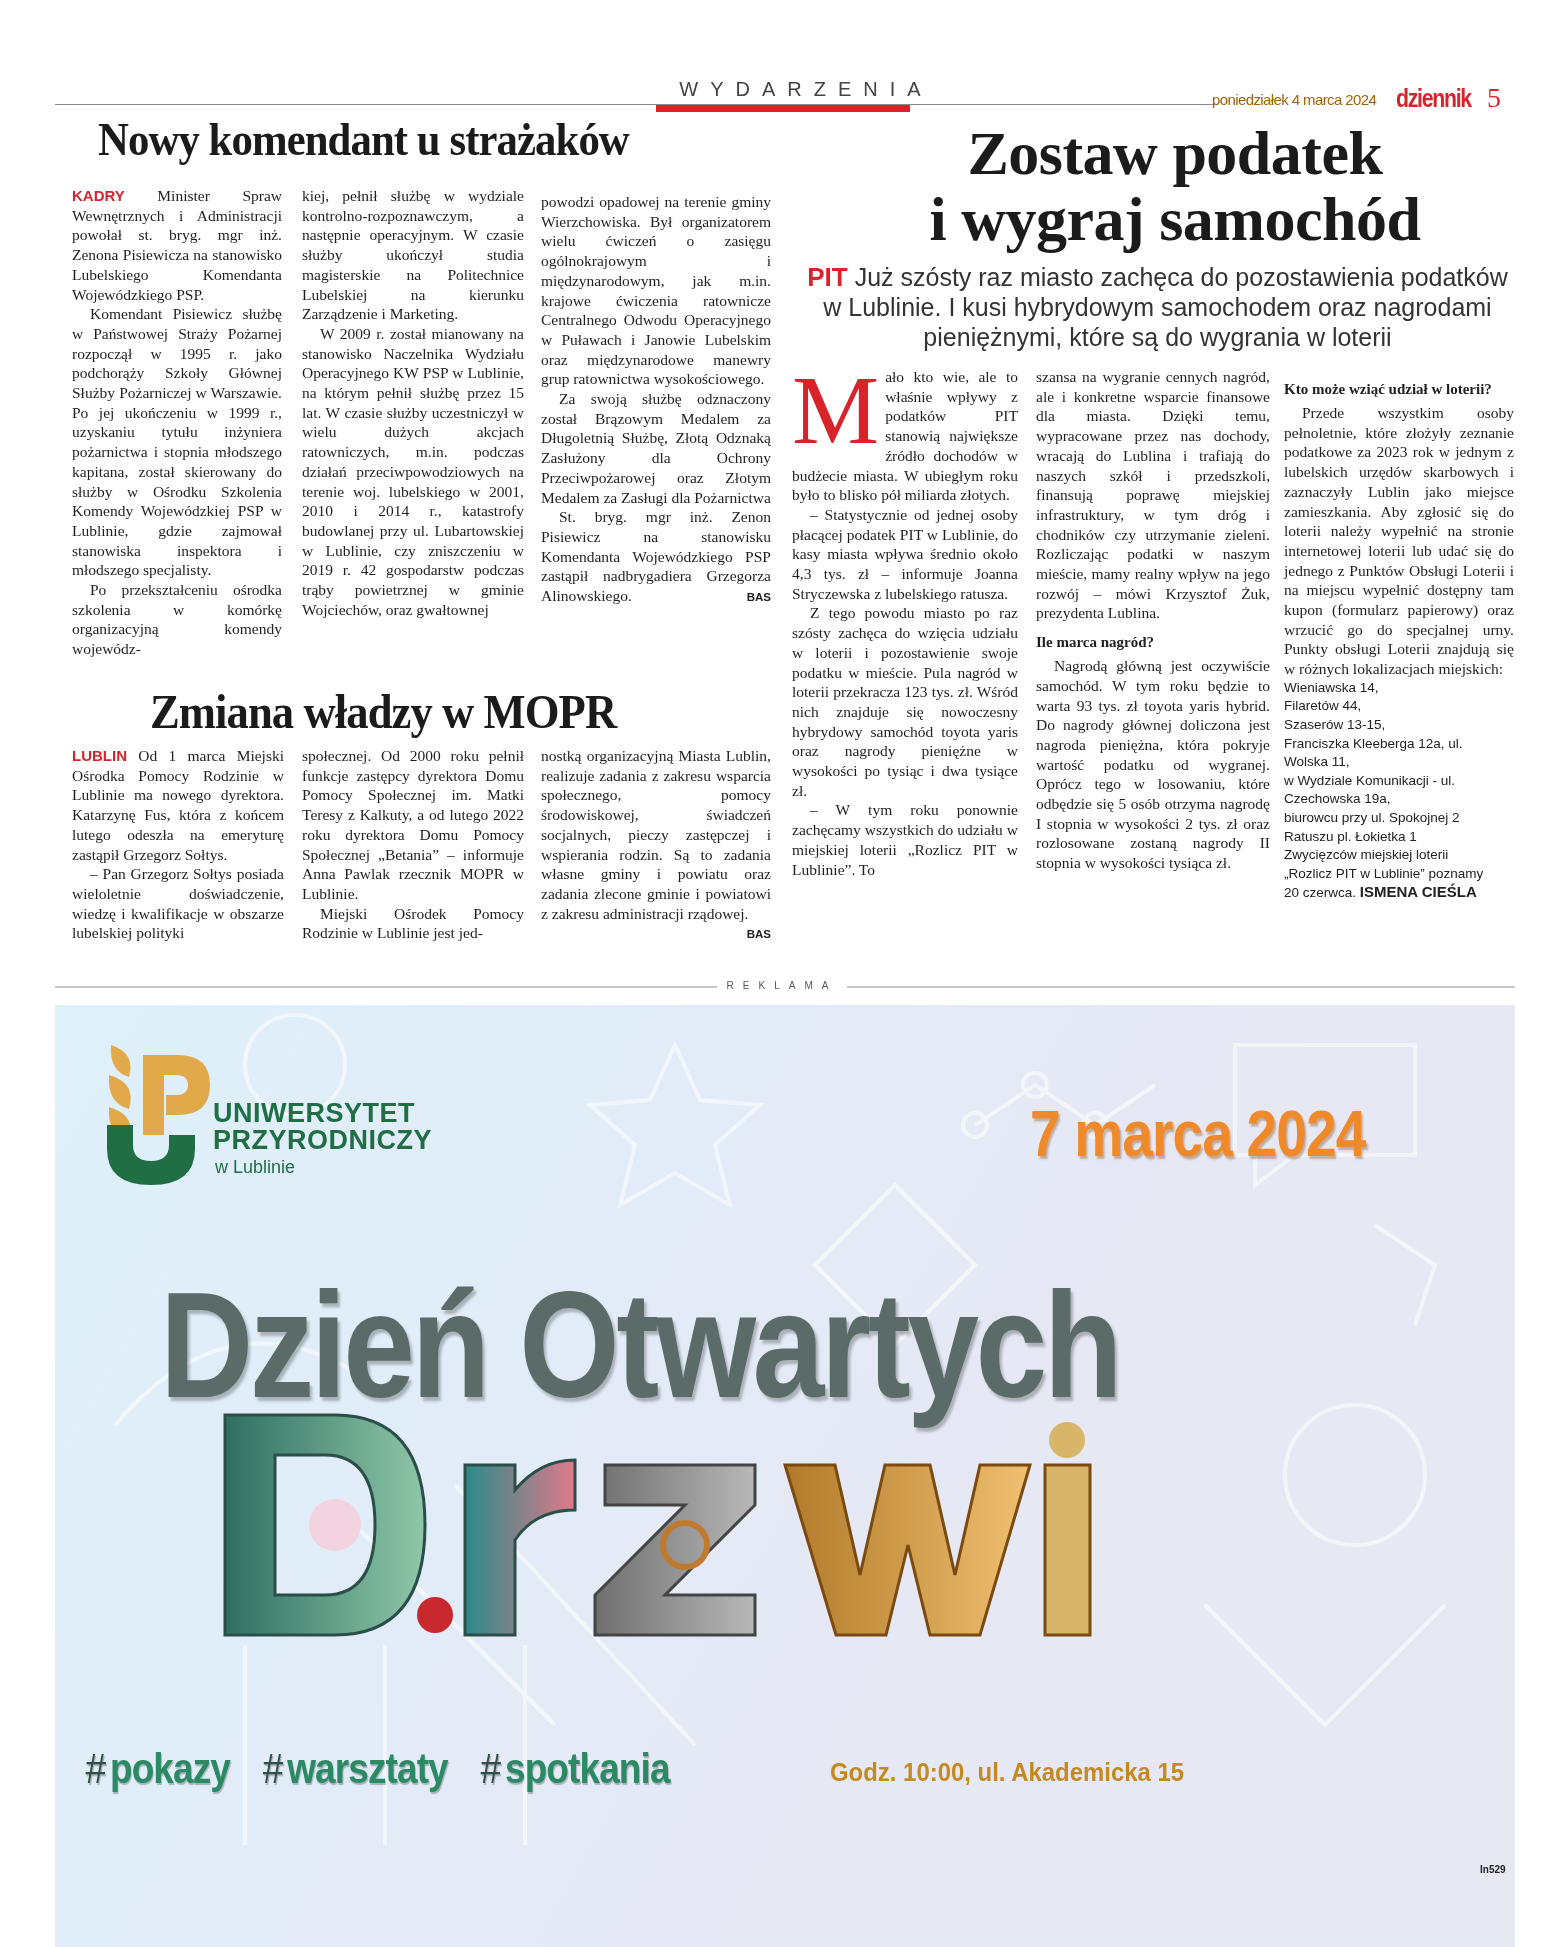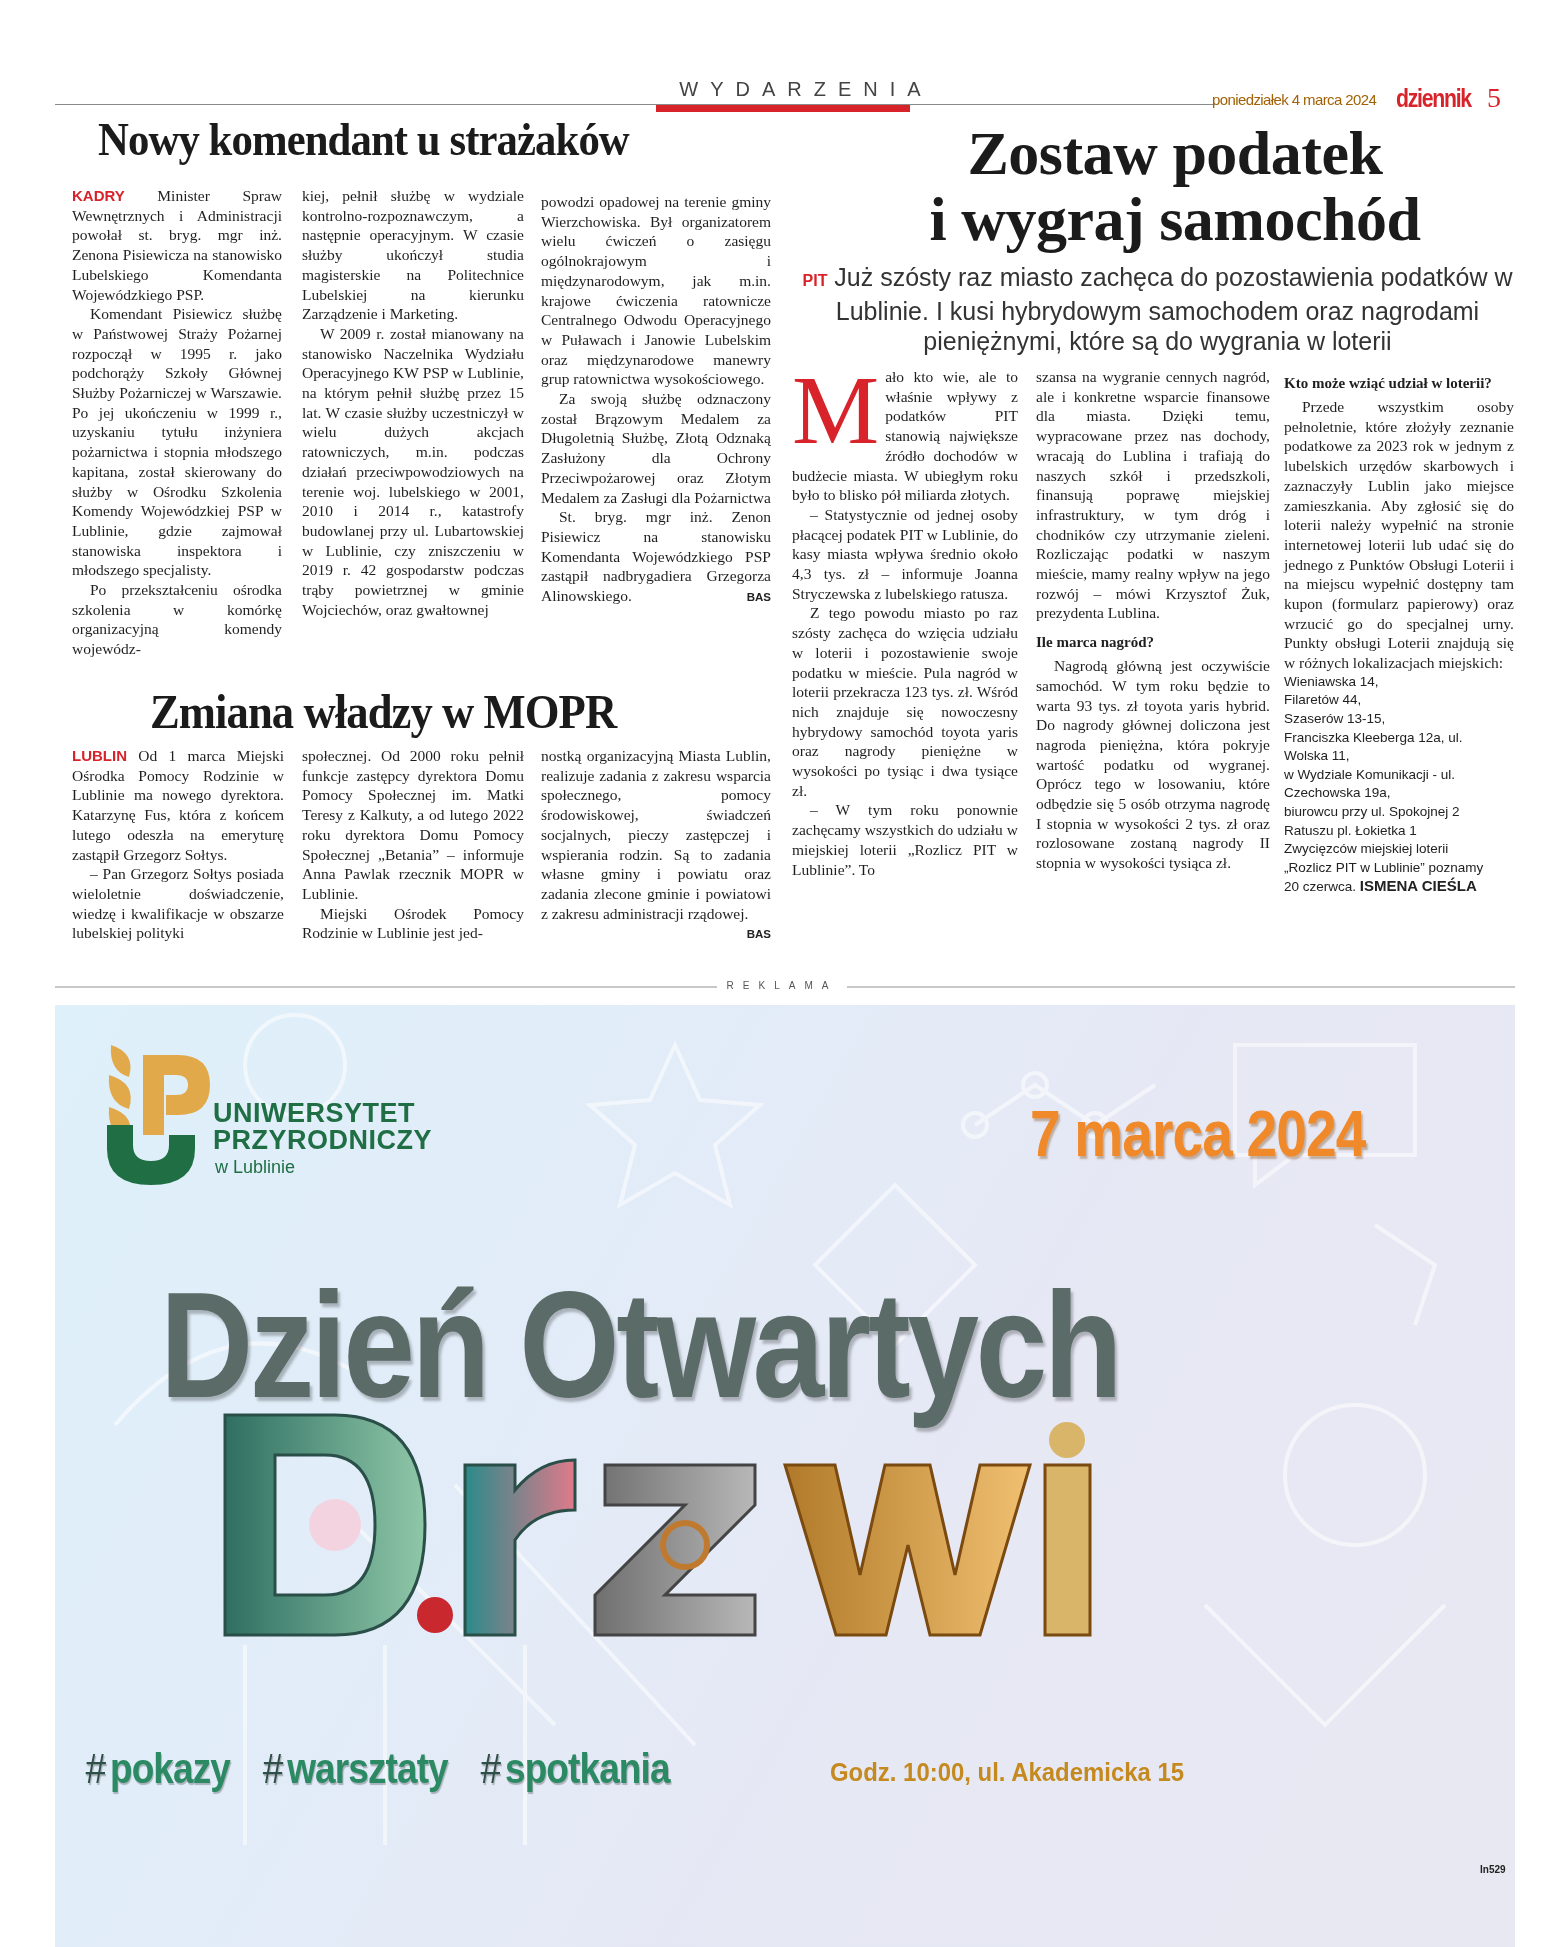--- a/index.html
+++ b/index.html
@@ -27,21 +27,21 @@
 
   
   .col { position: absolute; font-size: 15.5px; line-height: 19.7px; text-align: justify; hyphens: manual; color: #1f1f1f; }
   .col p { text-indent: 18px; }
   .col p.noindent { text-indent: 0; }
   .kicker { font-family: "Liberation Sans", sans-serif; font-weight: 700; color: #d9232b; font-size: 15px; }
   .sig { font-family: "Liberation Sans", sans-serif; font-weight: 700; font-size: 11.5px; color: #222; float: right; margin-top: 2px; }
   .subhead { font-family: "Liberation Serif", serif; font-weight: 700; font-size: 15px; line-height: 19px; margin: 10px 0 4px 0; }
   .lead { position: absolute; left: 795px; top: 262px; width: 725px; text-align: center; font-family: "Liberation Sans", sans-serif;
     font-size: 25px; line-height: 30px; color: #333; font-weight: 300; }
-  .lead .kicker { font-size: 16px; }
+  .lead .kicker { font-size: 26px; }
   .dropcap { float: left; font-family: "Liberation Serif", serif; font-size: 98px; line-height: 74px; color: #d9232b;
     margin: 6px 6px 0 0; height: 80px; }
   .addr { font-family: "Liberation Sans", sans-serif; font-size: 13.5px; line-height: 18.6px; text-align: left; color: #222; }
   .addr .sig { float: none; font-size: 15px; }
 
   
   .ad-rule { position: absolute; top: 986px; height: 2px; background: #c8c8c8; }
   .ad-label { position: absolute; left: 717px; top: 980px; width: 130px; text-align: center; font-family: "Liberation Sans", sans-serif;
     font-size: 10px; letter-spacing: 9px; color: #555; }
 
@@ -122,21 +122,21 @@
   <p>– Statystycznie od jednej osoby płacącej podatek PIT w Lublinie, do kasy miasta wpływa średnio około 4,3 tys. zł – informuje Joanna Stryczewska z lubelskiego ratusza.</p>
   <p>Z tego powodu miasto po raz szósty zachęca do wzięcia udziału w loterii i pozostawienie swoje podatku w mieście. Pula nagród w loterii przekracza 123 tys. zł. Wśród nich znajduje się nowoczesny hybrydowy samochód toyota yaris oraz nagrody pieniężne w wysokości po tysiąc i dwa tysiące zł.</p>
   <p>– W tym roku ponownie zachęcamy wszystkich do udziału w miejskiej loterii „Rozlicz PIT w Lublinie”. To</p>
 </div>
 <div class="col" style="left:1036px; top:367px; width:234px;">
   <p class="noindent">szansa na wygranie cennych nagród, ale i konkretne wsparcie finansowe dla miasta. Dzięki temu, wypracowane przez nas dochody, wracają do Lublina i trafiają do naszych szkół i przedszkoli, finansują poprawę miejskiej infrastruktury, w tym dróg i chodników czy utrzymanie zieleni. Rozliczając podatki w naszym mieście, mamy realny wpływ na jego rozwój – mówi Krzysztof Żuk, prezydenta Lublina.</p>
   <div class="subhead">Ile marca nagród?</div>
   <p>Nagrodą główną jest oczywiście samochód. W tym roku będzie to warta 93 tys. zł toyota yaris hybrid. Do nagrody głównej doliczona jest nagroda pieniężna, która pokryje wartość podatku od wygranej. Oprócz tego w losowaniu, które odbędzie się 5 osób otrzyma nagrodę I stopnia w wysokości 2 tys. zł oraz rozlosowane zostaną nagrody II stopnia w wysokości tysiąca zł.</p>
 </div>
 <div class="col" style="left:1284px; top:362px; width:230px;">
-  <div class="subhead" style="margin-top:12px;">Kto może wziąć udział w loterii?</div>
+  <div class="subhead" style="margin-top:18px;">Kto może wziąć udział w loterii?</div>
   <p>Przede wszystkim osoby pełnoletnie, które złożyły zeznanie podatkowe za 2023 rok w jednym z lubelskich urzędów skarbowych i zaznaczyły Lublin jako miejsce zamieszkania. Aby zgłosić się do loterii należy wypełnić na stronie internetowej loterii lub udać się do jednego z Punktów Obsługi Loterii i na miejscu wypełnić dostępny tam kupon (formularz papierowy) oraz wrzucić go do specjalnej urny. Punkty obsługi Loterii znajdują się w różnych lokalizacjach miejskich:</p>
   <div class="addr">
     <div>Wieniawska 14,</div>
     <div>Filaretów 44,</div>
     <div>Szaserów 13-15,</div>
     <div>Franciszka Kleeberga 12a, ul.</div>
     <div>Wolska 11,</div>
     <div>w Wydziale Komunikacji - ul.</div>
     <div>Czechowska 19a,</div>
     <div>biurowcu przy ul. Spokojnej 2</div>

